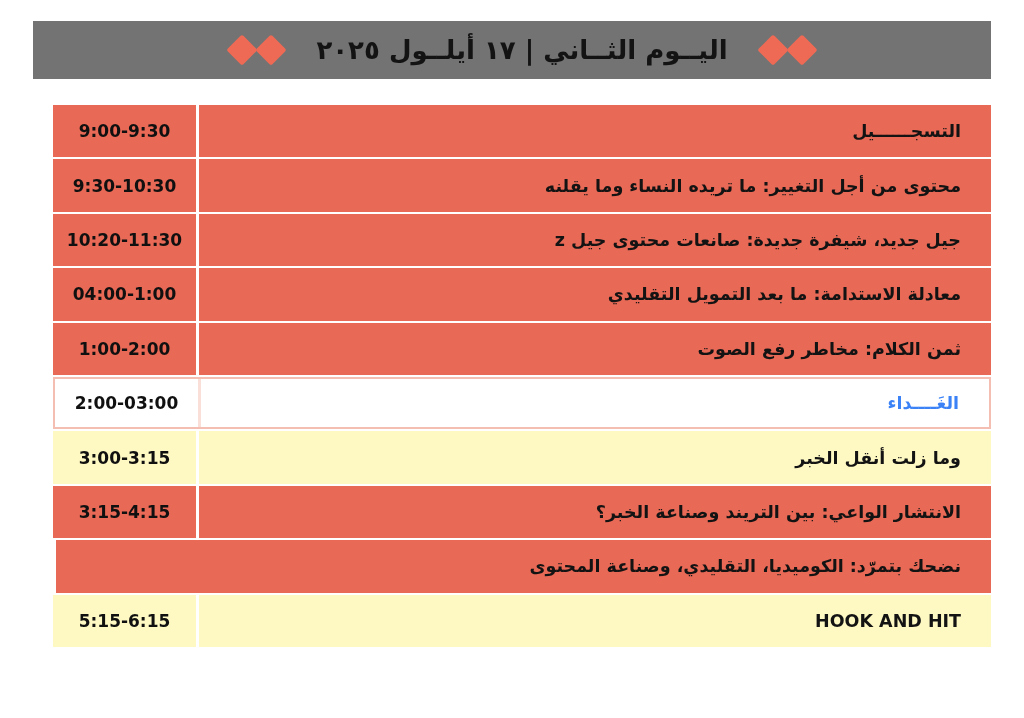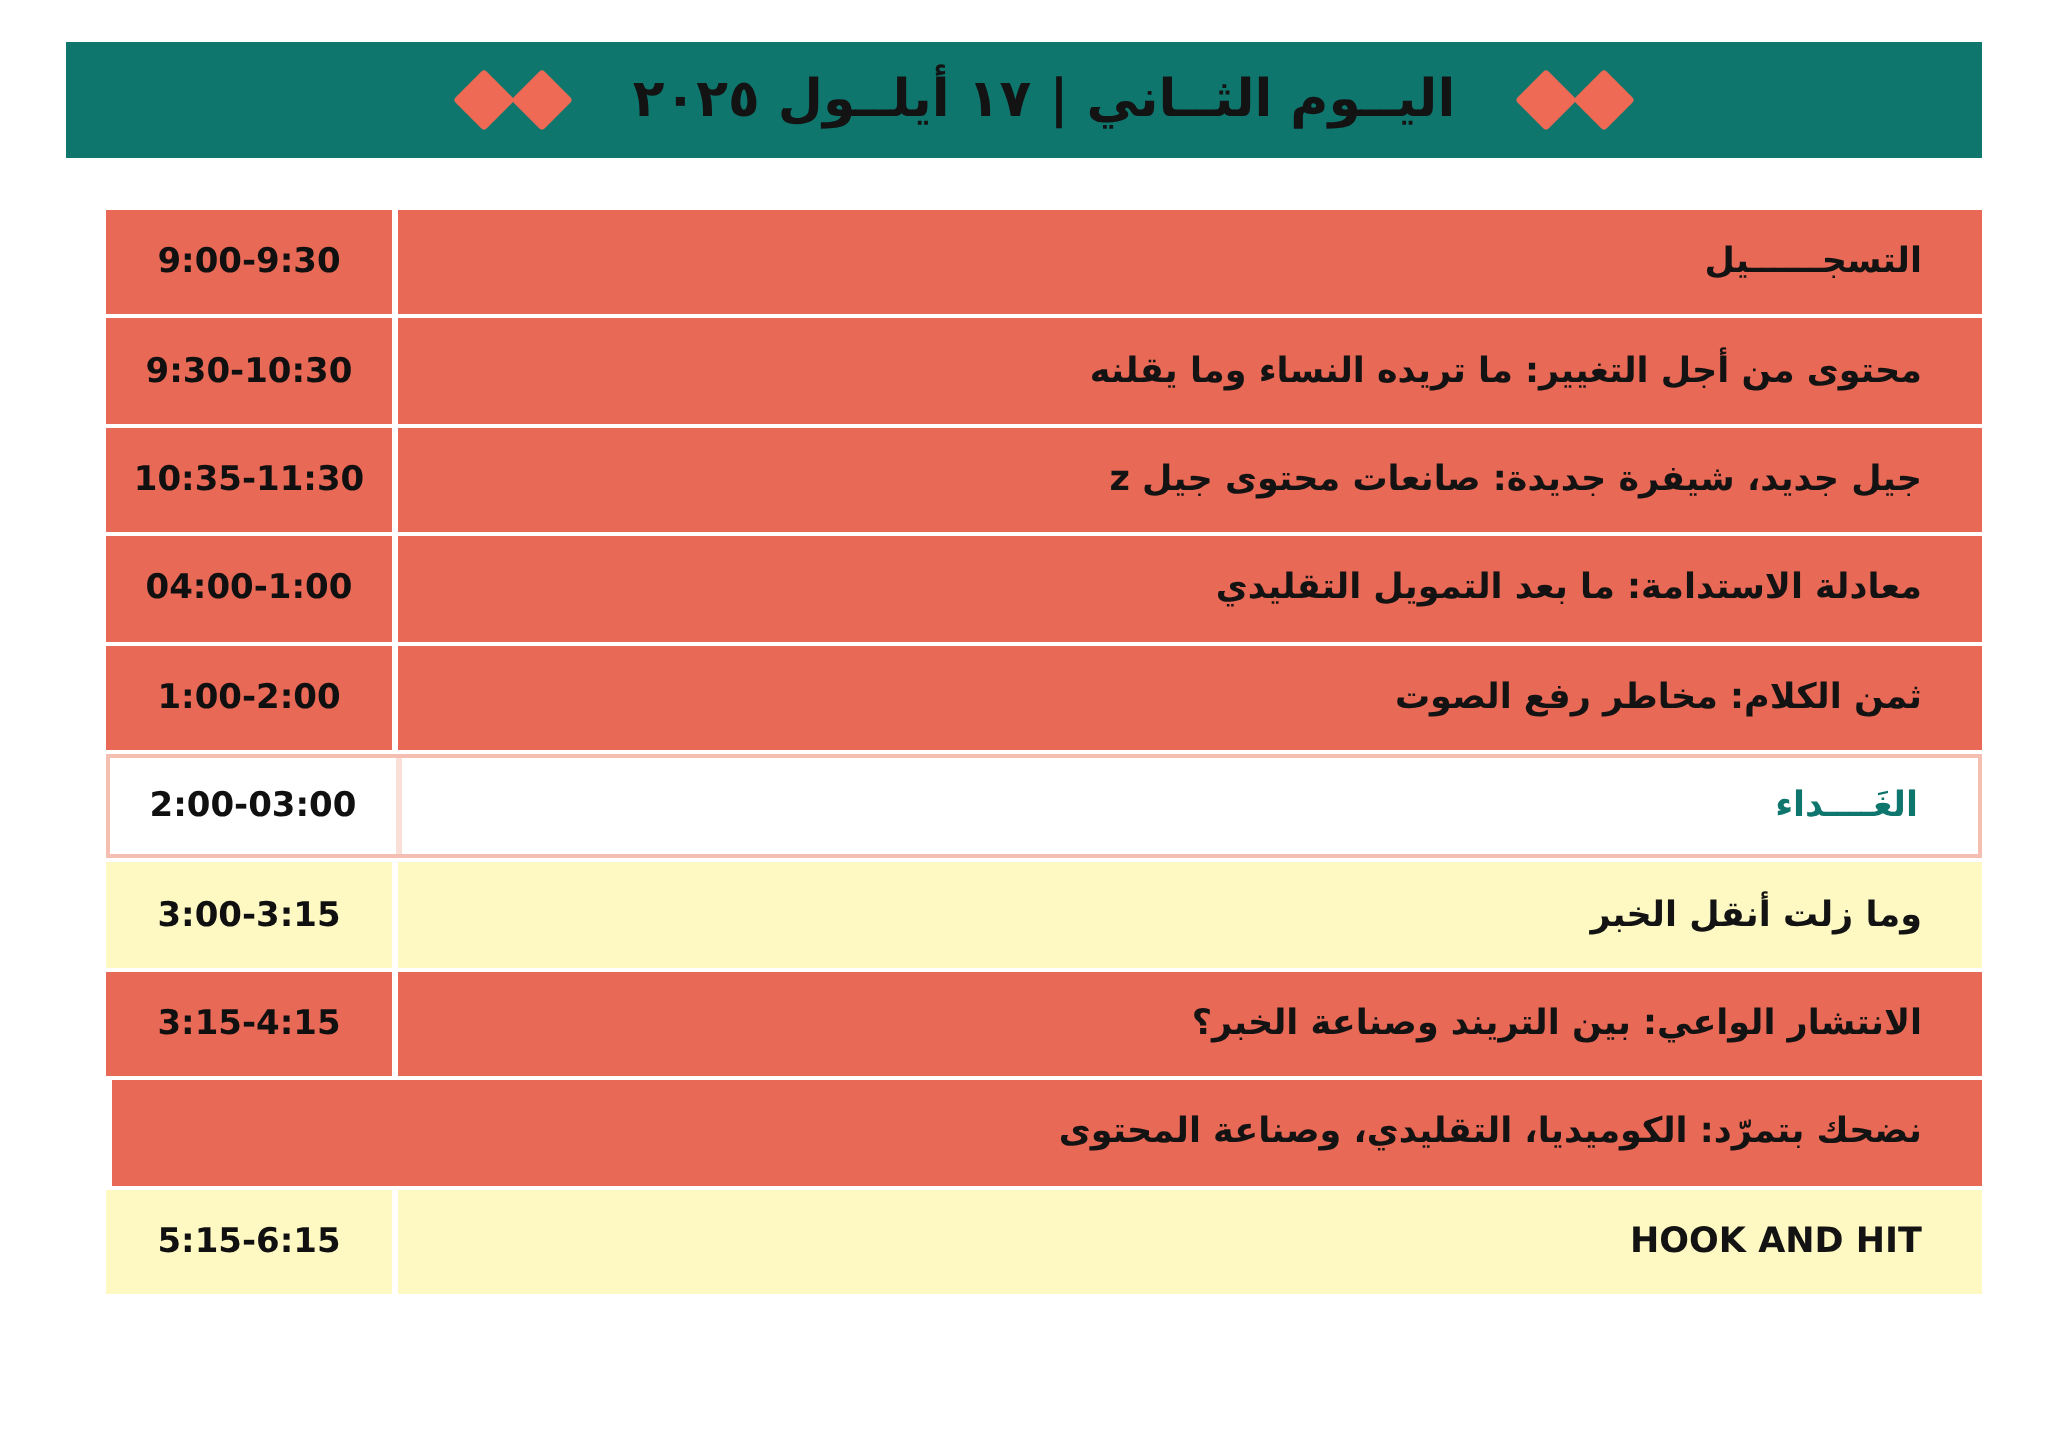--- a/index.html
+++ b/index.html
@@ -7,21 +7,21 @@
   body {
     background: #ffffff;
     font-family: "DejaVu Sans", sans-serif;
     color: #121212;
   }
 
   
   .banner {
     margin: 21px 33px 0 33px;
     height: 58px;
-    background: #0f766e;
+    background: #737373;
     display: flex;
     align-items: center;
     justify-content: center;
     gap: 34px;
     padding-left: 20px;
   }
   .banner-title {
     direction: rtl;
     font-size: 26px;
     font-weight: bold;
@@ -94,34 +94,34 @@
 <main class="schedule" id="schedule">
     <div class="row row--dark">
       <div class="cell-time">9:00-9:30</div>
       <div class="cell-title">التسجــــــيل</div>
     </div>
     <div class="row row--dark">
       <div class="cell-time">9:30-10:30</div>
       <div class="cell-title">محتوى من أجل التغيير: ما تريده النساء وما يقلنه</div>
     </div>
     <div class="row row--dark">
-      <div class="cell-time">10:35-11:30</div>
+      <div class="cell-time">10:20-11:30</div>
       <div class="cell-title">جيل جديد، شيفرة جديدة: صانعات محتوى جيل z</div>
     </div>
     <div class="row row--dark">
       <div class="cell-time">04:00-1:00</div>
       <div class="cell-title">معادلة الاستدامة: ما  بعد التمويل التقليدي</div>
     </div>
     <div class="row row--dark">
       <div class="cell-time">1:00-2:00</div>
       <div class="cell-title">ثمن الكلام: مخاطر رفع الصوت</div>
     </div>
     <div class="row row--break">
       <div class="cell-time">2:00-03:00</div>
-      <div class="cell-title" style="color: #0f766e;">الغَــــداء</div>
+      <div class="cell-title" style="color: #3b82f6;">الغَــــداء</div>
     </div>
     <div class="row row--light">
       <div class="cell-time">3:00-3:15</div>
       <div class="cell-title">وما زلت أنقل الخبر</div>
     </div>
     <div class="row row--dark">
       <div class="cell-time">3:15-4:15</div>
       <div class="cell-title">الانتشار الواعي: بين التريند وصناعة الخبر؟</div>
     </div>
     <div class="row row--dark">

